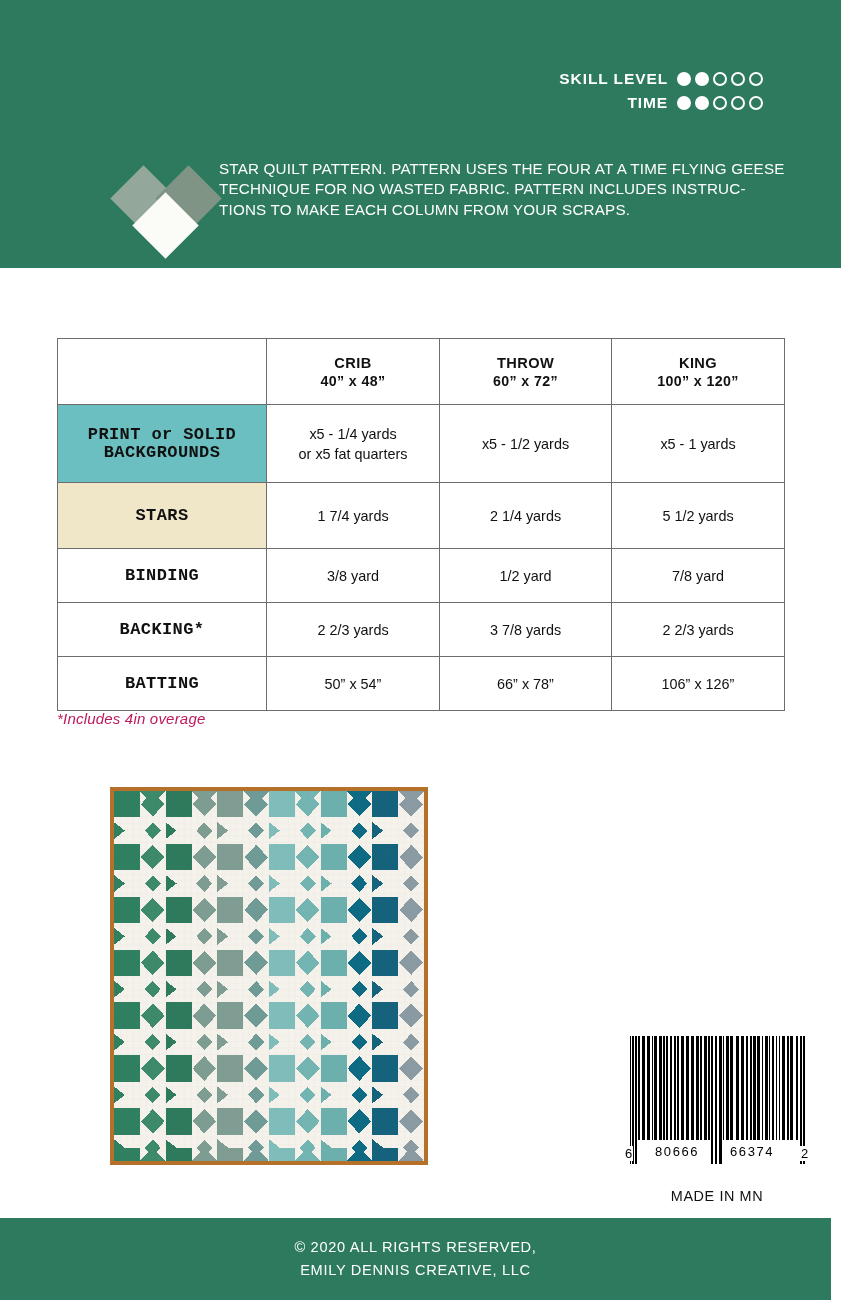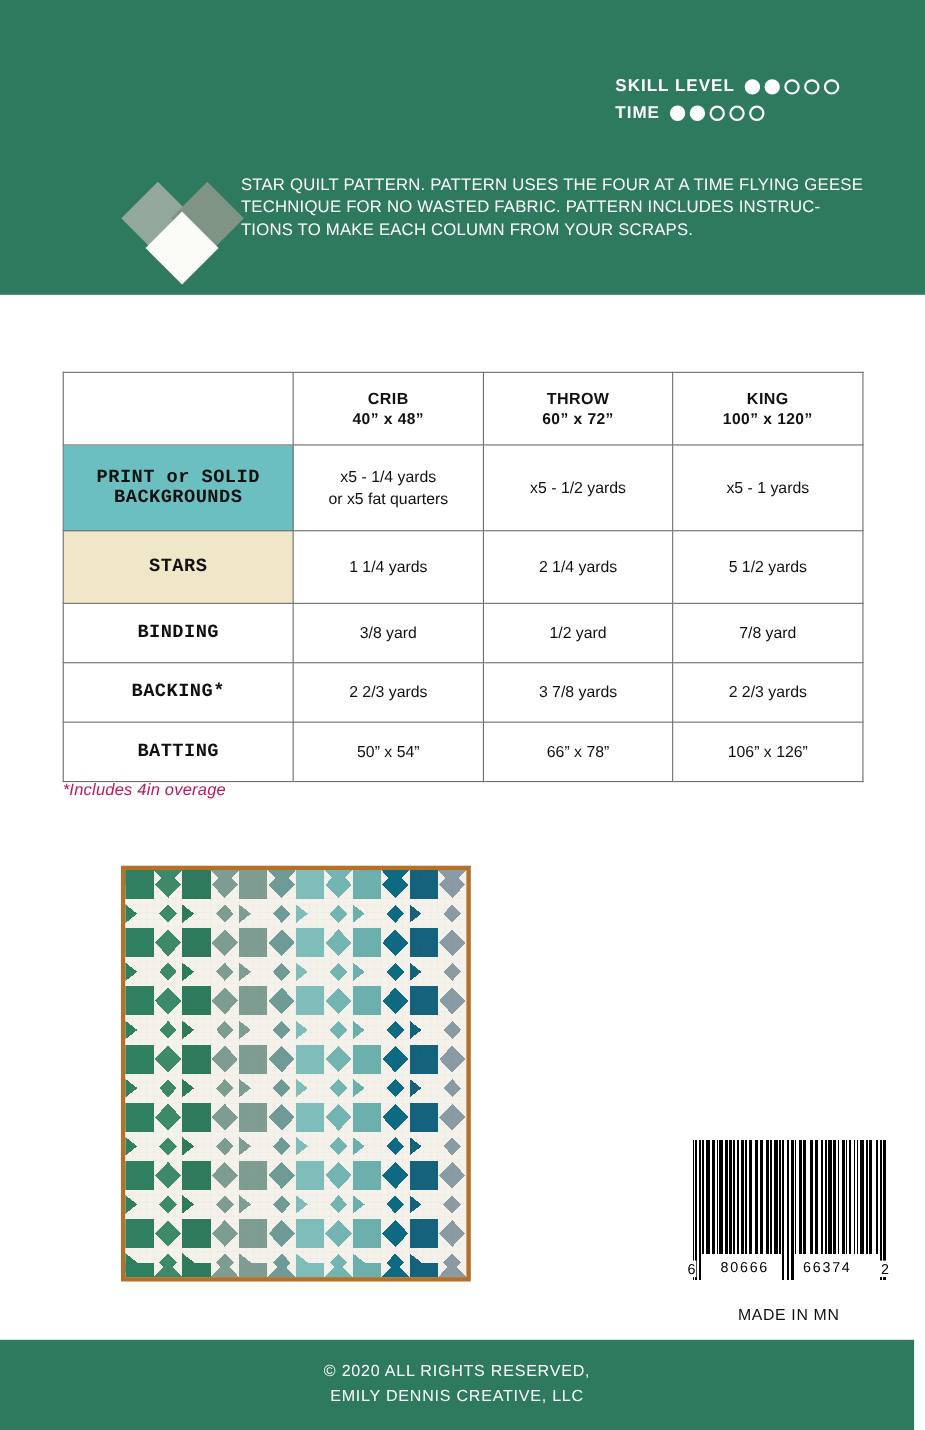--- a/index.html
+++ b/index.html
@@ -27,21 +27,21 @@
   #rating-block {
     position: absolute;
     right: 78px;
     top: 68px;
     text-align: right;
     color: #ffffff;
   }
   .rating-row {
     display: flex;
     align-items: center;
-    justify-content: flex-start;
+    justify-content: flex-end;
     height: 21px;
     margin-bottom: 3px;
   }
   .rating-label {
     font-size: 15.5px;
     font-weight: bold;
     letter-spacing: 0.9px;
     color: #ffffff;
     margin-right: 9px;
     white-space: nowrap;
@@ -308,21 +308,21 @@
       <td class="val-cell multiline">
           <div>x5 - 1/4 yards</div>
           <div>or x5 fat quarters</div>
         </td>
       <td class="val-cell">x5 - 1/2 yards</td>
       <td class="val-cell">x5 - 1 yards</td>
     </tr>
 
     <tr class="r-star">
       <td class="row-label cream">STARS</td>
-      <td class="val-cell">1 1/4 yards</td>
+      <td class="val-cell">1 7/4 yards</td>
       <td class="val-cell">2 1/4 yards</td>
       <td class="val-cell">5 1/2 yards</td>
     </tr>
 
     <tr class="r-bind">
       <td class="row-label">BINDING</td>
       <td class="val-cell">3/8 yard</td>
       <td class="val-cell">1/2 yard</td>
       <td class="val-cell">7/8 yard</td>
     </tr>

